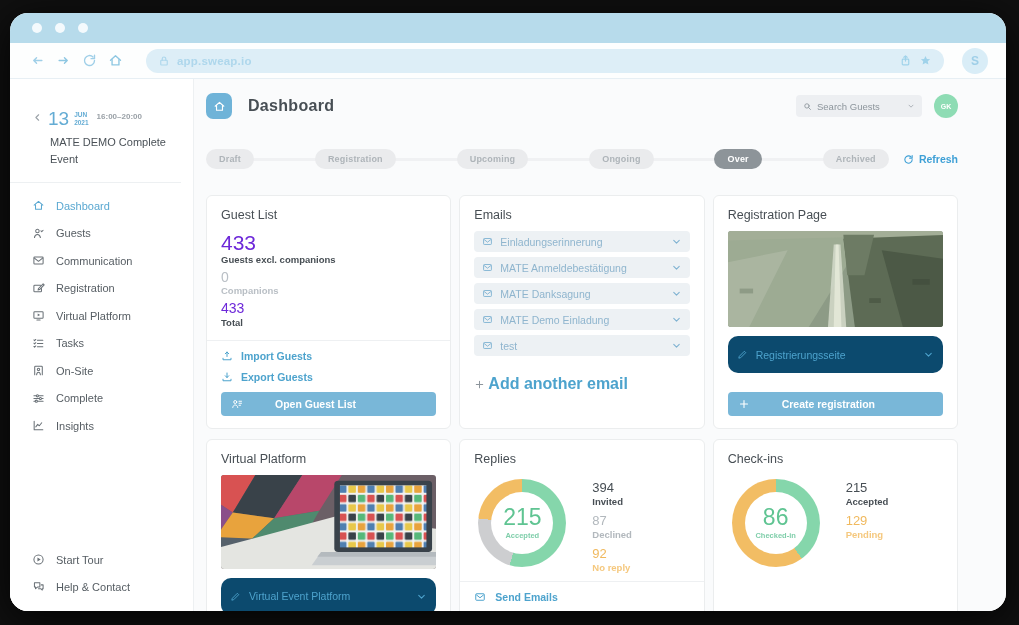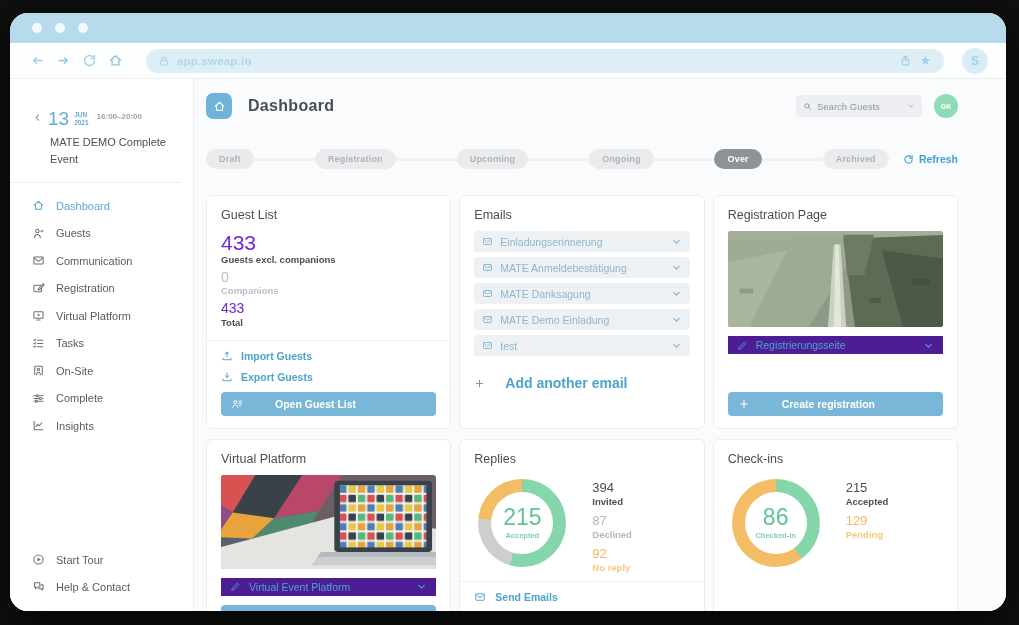--- a/index.html
+++ b/index.html
@@ -70,26 +70,26 @@
   .gl-div { border-bottom:1px solid #eef0f2; margin:7px -14px 9px; }
   .linkrow { display:flex; align-items:center; gap:8px; color:#4da3cd; font-size:10.5px; font-weight:bold; margin-bottom:9px; cursor:pointer; }
   .linkrow svg { width:12px; height:12px; }
   .btn { height:24px; border-radius:4px; background:#79b7d8; color:#fff; font-size:10.5px; font-weight:bold; display:flex; align-items:center; gap:9px; padding:0 10px; cursor:pointer; border:0; font-family:inherit; }
   .btn svg { width:12px; height:12px; }
   .mt-auto { margin-top:auto;gap:32px; }
 
   .mailrow { height:21px; background:#edf1f4; border-radius:4px; display:flex; align-items:center; gap:7px; padding:0 8px; margin-bottom:5px; cursor:pointer; }
   .mailrow svg { width:11px; height:11px; color:#7fb2d2; }
   .mailrow .lbl { flex:1; font-size:10.5px; color:#8fb5ce; font-weight:500; white-space:nowrap; overflow:hidden; }
-  .addrow { display:flex; align-items:center; gap:20px; color:#4da3cd; font-size:14px; font-weight:bold; margin-top:14px; cursor:pointer; }
+  .addrow { display:flex; align-items:center; gap:3px; color:#4da3cd; font-size:16px; font-weight:bold; margin-top:14px; cursor:pointer; }
   .addrow svg { width:11px; height:11px; }
 
   .photo { border-radius:3px; overflow:hidden; line-height:0; margin-bottom:9px; }
   .photo svg { width:100%; height:100%; }
-  .selrow { height:18px; background:#4c1d95; border-radius:0; display:flex; align-items:center; gap:8px; padding:0 9px; margin-bottom:9px; cursor:pointer; }
+  .selrow { height:37px; background:#0c4a6e; border-radius:10px; display:flex; align-items:center; gap:8px; padding:0 9px; margin-bottom:9px; cursor:pointer; }
   .selrow svg { width:11px; height:11px; color:#4da3cd; }
   .selrow .lbl { flex:1; font-size:10.5px; color:#4da3cd; font-weight:500; }
   .chev { color:#7fb2d2; display:flex; } .chev svg { width:11px; height:11px; }
 
   .donut-wrap { display:flex; align-items:flex-start; margin-top:4px; }
   .donut { position:relative; width:88px; height:88px; border-radius:50%; flex:0 0 auto; margin-left:4px; }
   .donut-hole { position:absolute; inset:13px; background:#fff; border-radius:50%; display:flex; flex-direction:column; align-items:center; justify-content:center; }
   .donut-num { font-size:23px; color:#5fc492; line-height:1; }
   .donut-cap { font-size:7.5px; font-weight:bold; color:#7fceaa; margin-top:2px; }
   .dstats { margin-left:26px; margin-top:2px; display:flex; flex-direction:column; gap:7px; }

